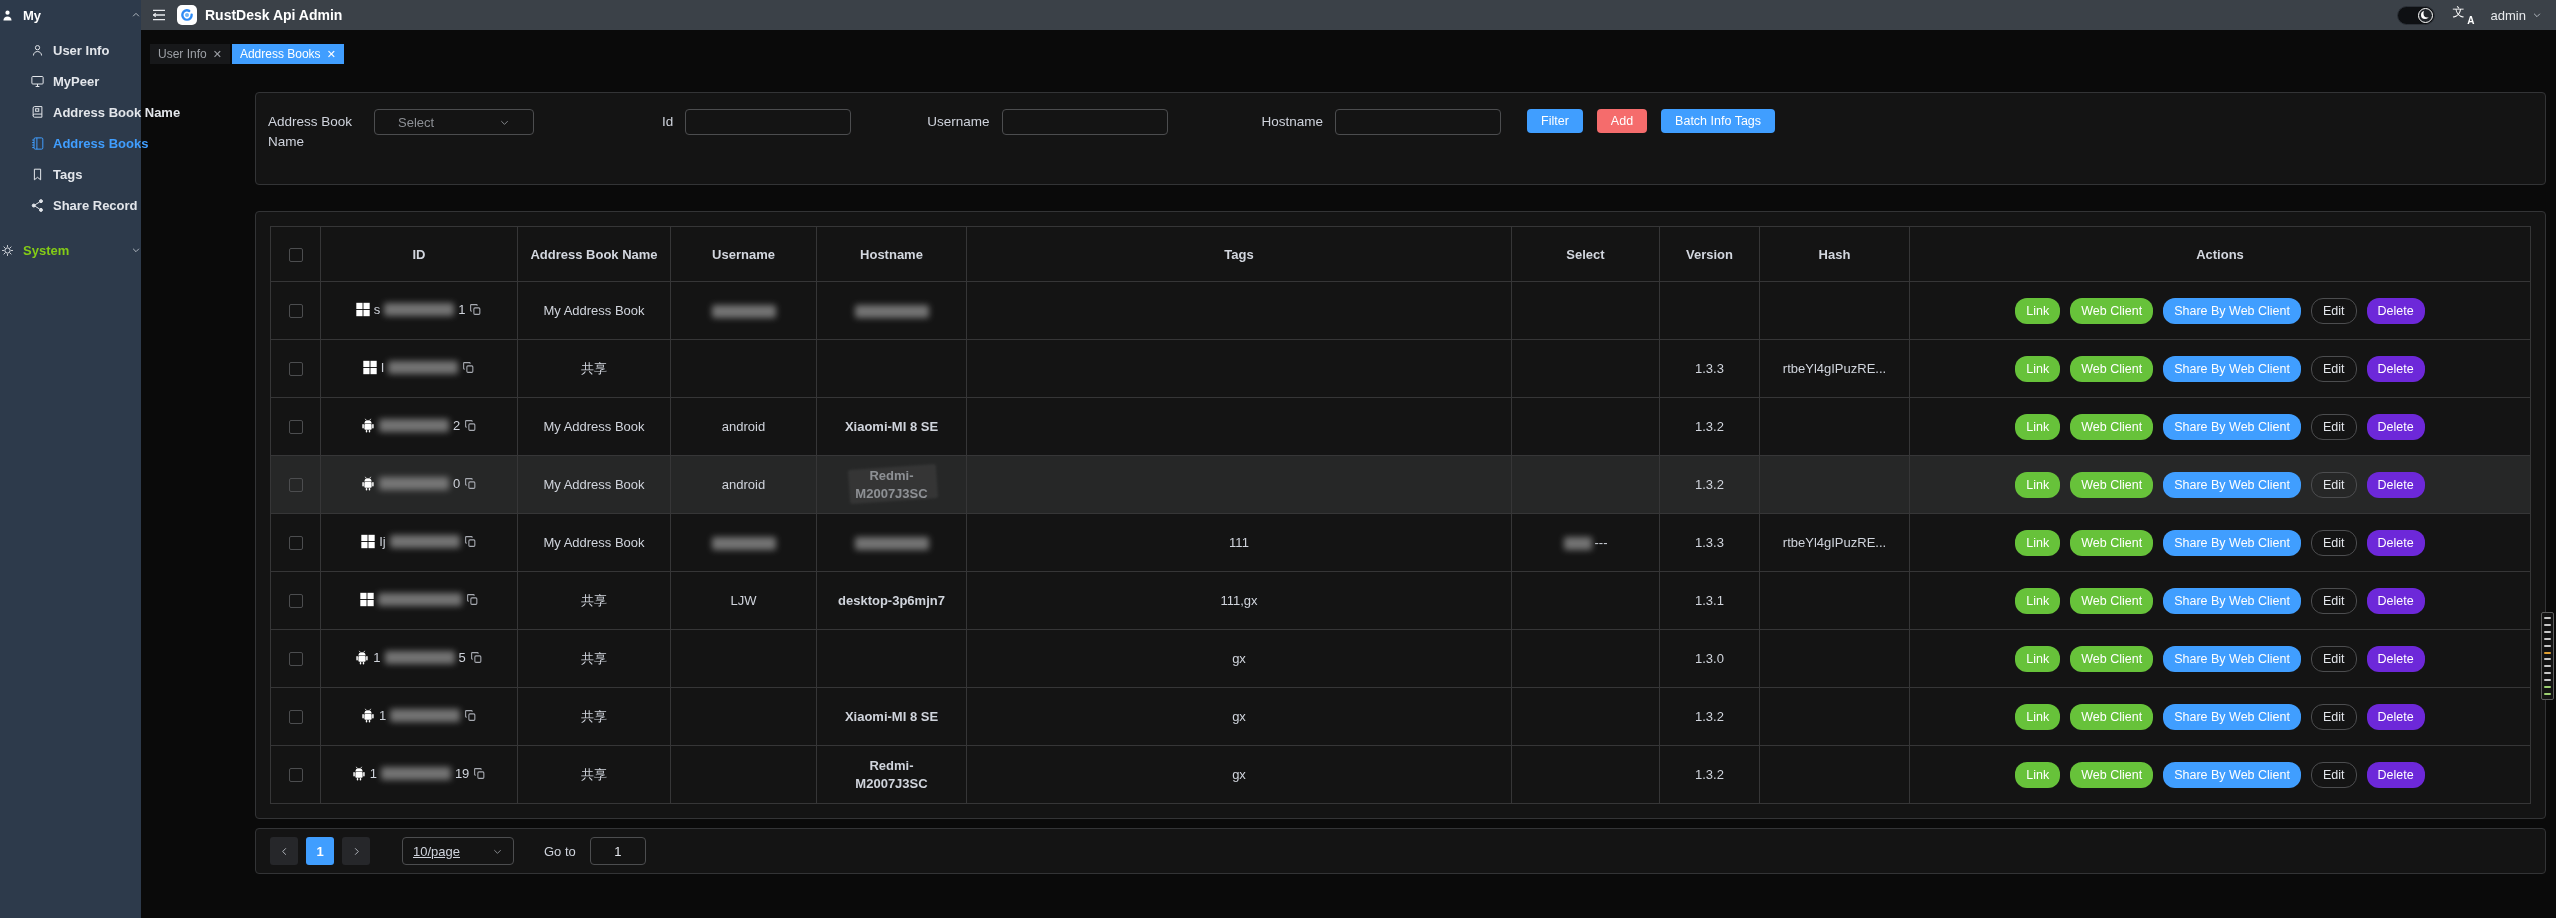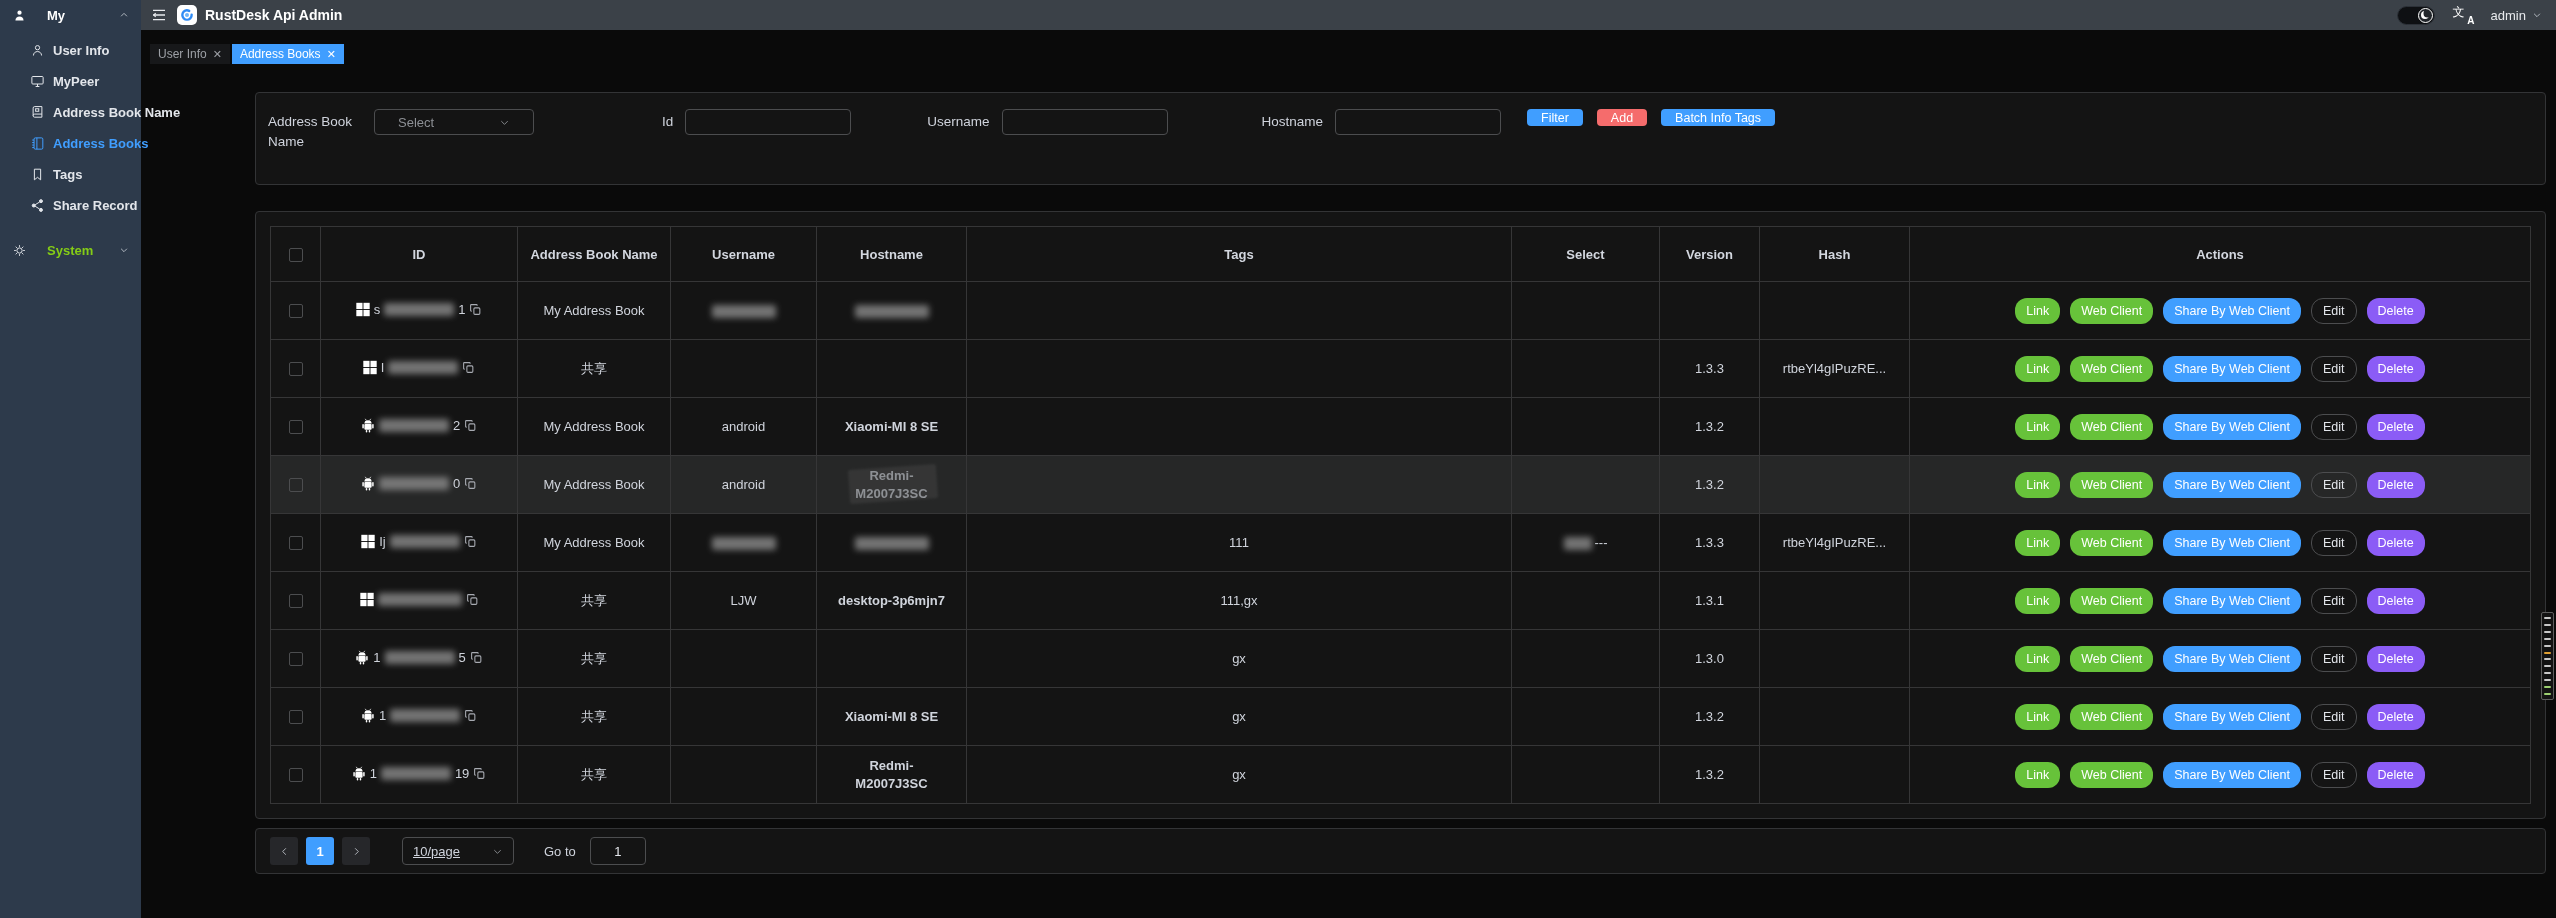--- a/index.html
+++ b/index.html
@@ -1,21 +1,21 @@
 <!DOCTYPE html>
 <html><head>
 <meta charset="utf-8">
 <style>
   * { margin:0; padding:0; box-sizing:border-box; }
   html,body { width:2556px; height:918px; background:#000; font-family:"Liberation Sans","DejaVu Sans",sans-serif; overflow:hidden; }
   body { position:relative; color:#cfd3dc; }
 
   
   .sidebar { position:absolute; left:0; top:0; width:141px; height:918px; background:#2d3a4b; z-index:5; }
-  .side-group { display:flex; align-items:center; height:30px; padding:0 12px; color:#fff; font-size:13px; font-weight:700; cursor:pointer;gap:12px; }
+  .side-group { display:flex; align-items:center; height:30px; padding:0 0; color:#fff; font-size:13px; font-weight:700; cursor:pointer; }
   .side-group .lbl { flex:1; margin-left:8px; }
   .side-nav { padding-top:5px; }
   .side-item { display:flex; align-items:center; height:31px; padding-left:30px; color:#e3e6eb; font-size:13px; font-weight:600; cursor:pointer; }
   .side-item .lbl { margin-left:8px; white-space:nowrap; }
   .side-item.active { color:#409eff; }
   .side-item.active svg { stroke:#409eff; }
   .side-icn { width:15px; height:15px; flex:0 0 auto; display:inline-flex; }
   .side-icn svg { width:15px; height:15px; stroke:#e3e6eb; fill:none; stroke-width:1.6; }
   .side-group .side-icn svg { stroke:#fff; }
   .sys-group { margin-top:14px; }
@@ -49,21 +49,21 @@
   .filter-row { display:flex; align-items:flex-start; }
   .f-label { font-size:13.5px; color:#cfd3dc; line-height:20px; padding-top:3px; }
   .f-name-label { width:94px; }
   .sel, .inp { height:26px; border:1px solid #4c4d4f; border-radius:4px; background:transparent; }
   .sel { width:160px; display:flex; align-items:center; padding:0 23px; color:#8d9095; font-size:13px; cursor:pointer; }
   .sel span { flex:1; }
   .sel svg, .psel svg { width:11px; height:11px; stroke:#8d9095; fill:none; stroke-width:2; }
   .inp { width:166px; color:#cfd3dc; font-size:13px; padding:0 8px; outline:none; }
   .fg { display:flex; align-items:center; }
   .fg .f-label { padding-top:0; margin-right:12px; }
-  .btn { height:17px; border:none; border-radius:4px; color:#fff; font-size:12.5px; padding:0 14px; cursor:pointer; font-family:inherit; }
+  .btn { height:24px; border:none; border-radius:4px; color:#fff; font-size:12.5px; padding:0 14px; cursor:pointer; font-family:inherit; }
   .btn-blue { background:#409eff; }
   .btn-red { background:#f56c6c; }
 
   
   .table-card { margin-top:26px; padding:14px; }
   table { width:100%; border-collapse:collapse; table-layout:fixed; }
   th, td { border:1px solid #363637; text-align:center; font-size:13px; color:#d0d4dc; vertical-align:middle; padding:6px 8px; overflow:hidden; }
   th { height:55px; font-weight:700; color:#d3d7df; }
   td { height:58px; }
   tr.hl td { background:#262727; }
@@ -75,21 +75,21 @@
   .redact-id { width:84px; } .redact-id-short { width:70px; }
   .redact-user { width:64px; } .redact-host { width:74px; } .redact-alias { width:28px; margin-right:3px; }
   .c-host span { white-space:pre-line; line-height:18px;font-weight:bold; }
   .smudged { position:relative; display:inline-block; }
   .smudged::after { content:""; position:absolute; left:-6px; right:-10px; top:0; bottom:2px; background:rgba(70,70,70,.48); filter:blur(1px); border-radius:2px; transform:rotate(-4deg); }
   .actions { display:flex; justify-content:center; align-items:center; gap:10px; }
   .abtn { height:26px; border-radius:12px; font-size:12.5px; padding:0 11px; color:#fff; border:none; cursor:pointer; white-space:nowrap; font-family:inherit; }
   .btn-green { background:#67c23a; }
   .abtn.btn-blue { background:#409eff; }
   .btn-plain { background:transparent; border:1px solid #4c4d4f; color:#e3e6eb; }
-  .abtn.btn-red { background:#8b5cf6; }
+  .abtn.btn-red { background:#6d28d9; }
 
   
   .pager-card { margin-top:9px; height:46px; display:flex; align-items:center; padding:0 14px; gap:8px; }
   .pbtn { width:28px; height:28px; border-radius:3px; background:#26272a; border:none; color:#b9bdc4; display:flex; align-items:center; justify-content:center; cursor:pointer; }
   .pbtn svg { width:11px; height:11px; stroke:#b9bdc4; fill:none; stroke-width:2; }
   .pnum { width:28px; height:28px; border-radius:3px; background:#409eff; color:#fff; font-size:13px; font-weight:700; display:flex; align-items:center; justify-content:center; cursor:pointer; }
   .psel { width:112px; height:28px; border:1px solid #4c4d4f; border-radius:4px; display:flex; align-items:center; padding:0 10px; font-size:13px; color:#cfd3dc; margin-left:24px; cursor:pointer; }
   .psel span { flex:1;text-decoration:underline; }
   .goto-lbl { margin-left:22px; font-size:13px; color:#cfd3dc; }
   .goto-inp { width:56px; height:28px; border:1px solid #4c4d4f; border-radius:4px; background:transparent; color:#e3e6eb; font-size:13px; text-align:center; outline:none; margin-left:6px; }

